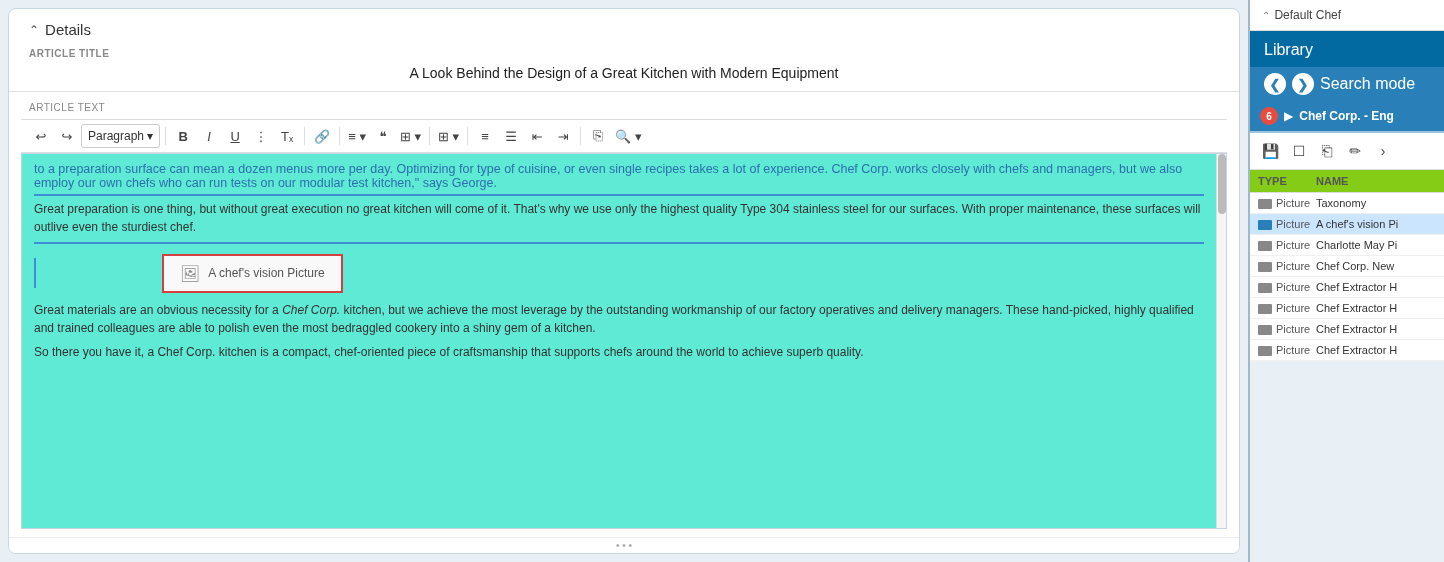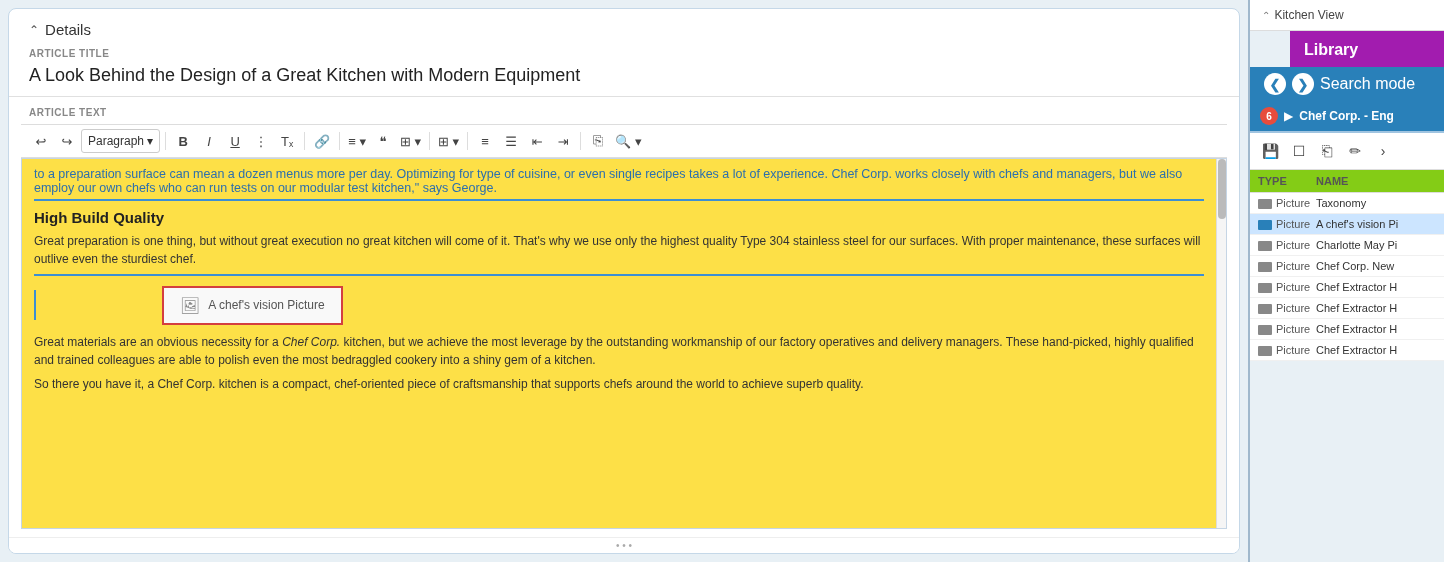--- a/index.html
+++ b/index.html
@@ -54,30 +54,31 @@
     .section-label {
       font-size: 10px;
       color: #888;
       font-weight: 700;
       letter-spacing: 0.5px;
       padding: 0 20px 2px 20px;
       text-transform: uppercase;
     }
 
     .article-title-value {
-      font-size: 18px;
+      font-size: 14px;
       color: #222;
       padding: 4px 20px 10px 20px;
       border-bottom: 1px solid #e0e0e0;
+      text-align: center;
     }
 
     .article-text-label {
       font-size: 10px;
       color: #888;
-      font-weight: 700;
+      font-weight: 400;
       letter-spacing: 0.5px;
       padding: 10px 20px 6px 20px;
       text-transform: uppercase;
     }
 
     
     .editor-toolbar {
       display: flex;
       align-items: center;
       gap: 2px;
@@ -181,26 +182,25 @@
       font-size: 12px;
       color: #444;
       display: flex;
       align-items: center;
       gap: 4px;
       border-bottom: 1px solid #ddd;
     }
     .default-view-chevron { font-size: 10px; color: #777; }
 
     .library-header {
-      background: #a21caf;
+      background: #0369a1;
       color: #fff;
       font-size: 16px;
-      font-weight: bold;
+      font-weight: normal;
       padding: 10px 14px 8px 14px;
-      margin-left: 40px;
     }
 
     .search-mode-bar {
       background: #2980b9;
       display: flex;
       align-items: center;
       gap: 6px;
       padding: 6px 14px;
       color: #fff;
       font-size: 13px;
@@ -328,21 +328,21 @@
       white-space: nowrap;
     }
 
     .editor-outer {
       display: flex;
       flex-direction: row;
       flex: 1;
       overflow: hidden;
       margin: 0 12px 8px 12px;
       border: 1px solid #c5d5e5;
-      background: #fde047;
+      background: #5eead4;
     }
     .editor-scroll-content {
       flex: 1;
       overflow-y: scroll;
       padding: 8px 12px;
     }
     .editor-scrollbar {
       width: 10px;
       background: #f5f5f5;
       border-left: 1px solid #ddd;
@@ -418,21 +418,20 @@
       <button class="toolbar-btn">⎘</button>
       <button class="toolbar-btn">🔍 ▾</button>
     </div>
 
     <div class="editor-outer">
       <div class="editor-scroll-content">
         <p class="editor-text-blue">to a preparation surface can mean a dozen menus more per day. Optimizing for type of cuisine, or even single recipes takes a lot of experience. Chef Corp. works closely with chefs and managers, but we also employ our own chefs who can run tests on our modular test kitchen," says George.</p>
 
         <div class="editor-divider-blue"></div>
 
-        <h2 class="editor-heading">High Build Quality</h2>
 
         <p class="editor-paragraph">Great preparation is one thing, but without great execution no great kitchen will come of it. That's why we use only the highest quality Type 304 stainless steel for our surfaces. With proper maintenance, these surfaces will outlive even the sturdiest chef.</p>
 
         <div style="margin: 6px 0; height: 1.5px; background: #3c8fd4;"></div>
         <div style="margin: 2px 0 4px 0; display:flex; align-items:center;">
           <span style="display:inline-block; width:2px; height:30px; background:#3c8fd4; margin-right:6px;"></span>
 
           <div style="position:relative; display:inline-block;">
             <div class="embedded-image-box">
               <span class="embedded-image-icon">🖼</span>
@@ -452,21 +451,21 @@
         <div class="editor-scrollbar-thumb"></div>
       </div>
     </div>
     <div class="editor-bottom-dots">• • •</div>
   </div>
 </div>
 
 <div class="right-panel">
   <div class="default-view-bar">
     <span class="default-view-chevron">⌃</span>
-    <span>Kitchen View</span>
+    <span>Default Chef</span>
   </div>
 
   <div class="library-header">
     <span>Library</span>
   </div>
 
   <div class="search-mode-bar">
     <div class="nav-circle">❮</div>
     <div class="nav-circle right">❯</div>
     <span class="search-mode-text">Search mode</span>

